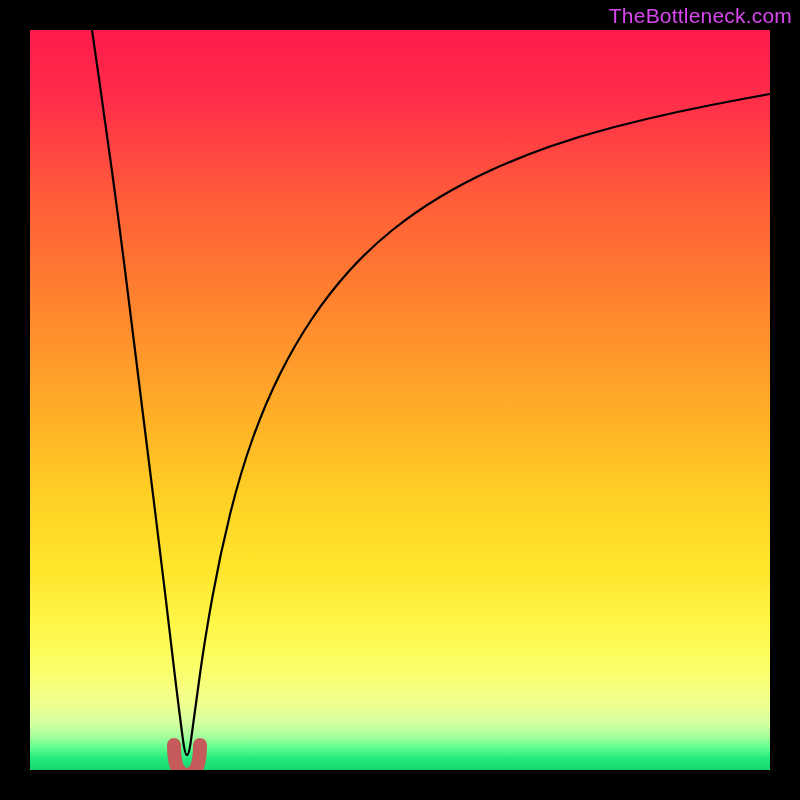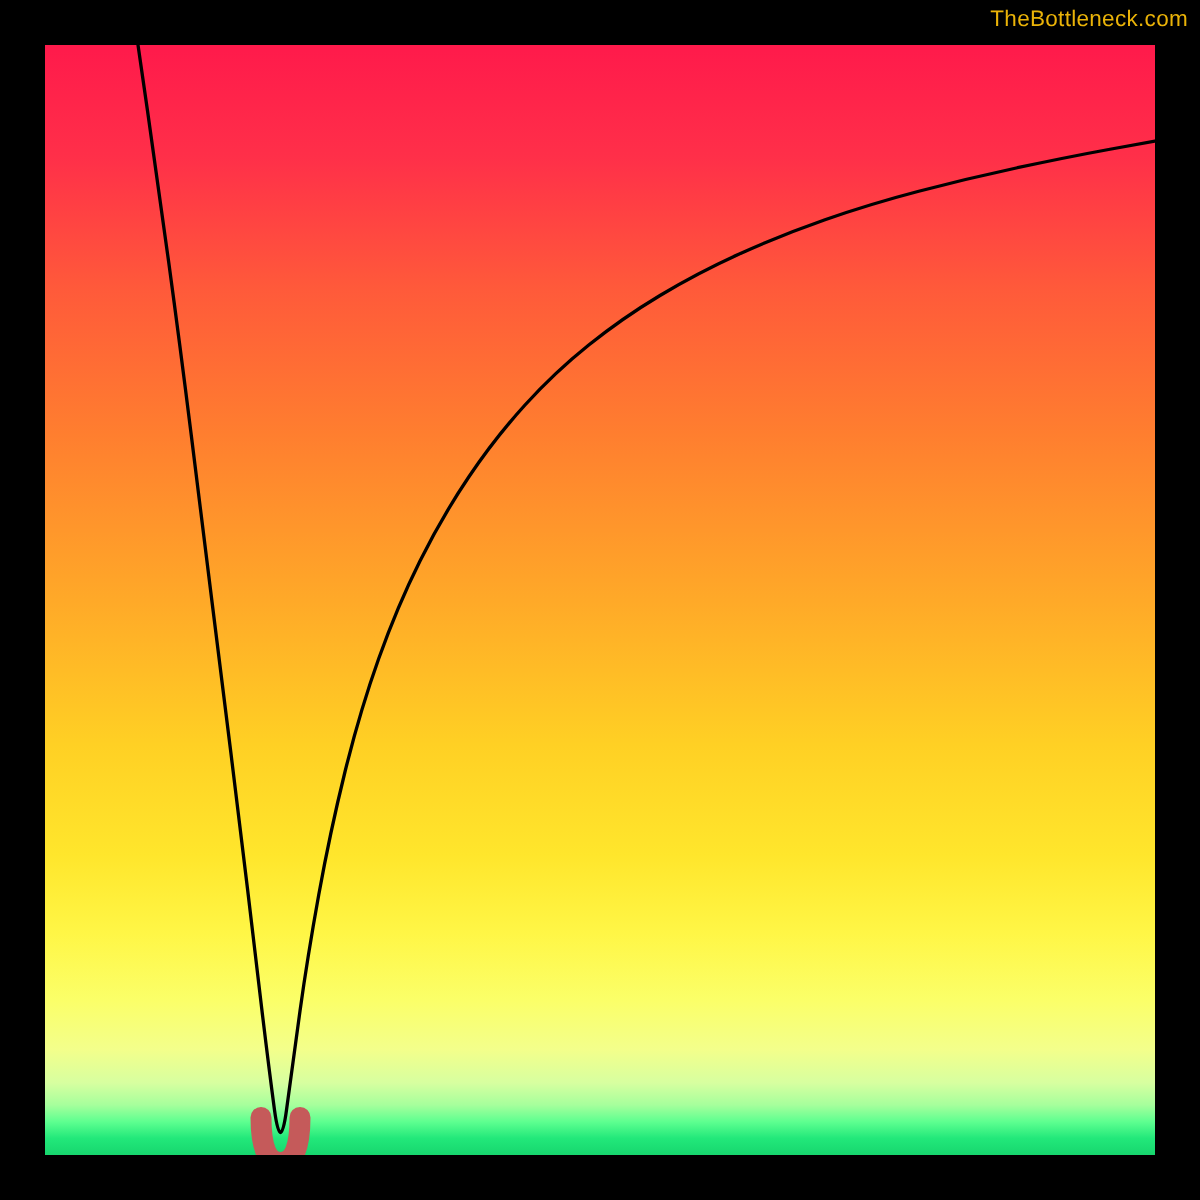--- a/index.html
+++ b/index.html
@@ -22,22 +22,22 @@
     left: 30px;
     top: 30px;
     width: 740px;
     height: 740px;
     overflow: hidden;
   }
   .watermark {
     position: absolute;
     top: 4px;
     right: 8px;
-    color: #eab308;
-    font-size: 15px;
+    color: #d946ef;
+    font-size: 21px;
     font-weight: 400;
     letter-spacing: 0.2px;
     user-select: none;
   }
 </style>
 </head>
 <body>
 
 <div class="frame">
 

